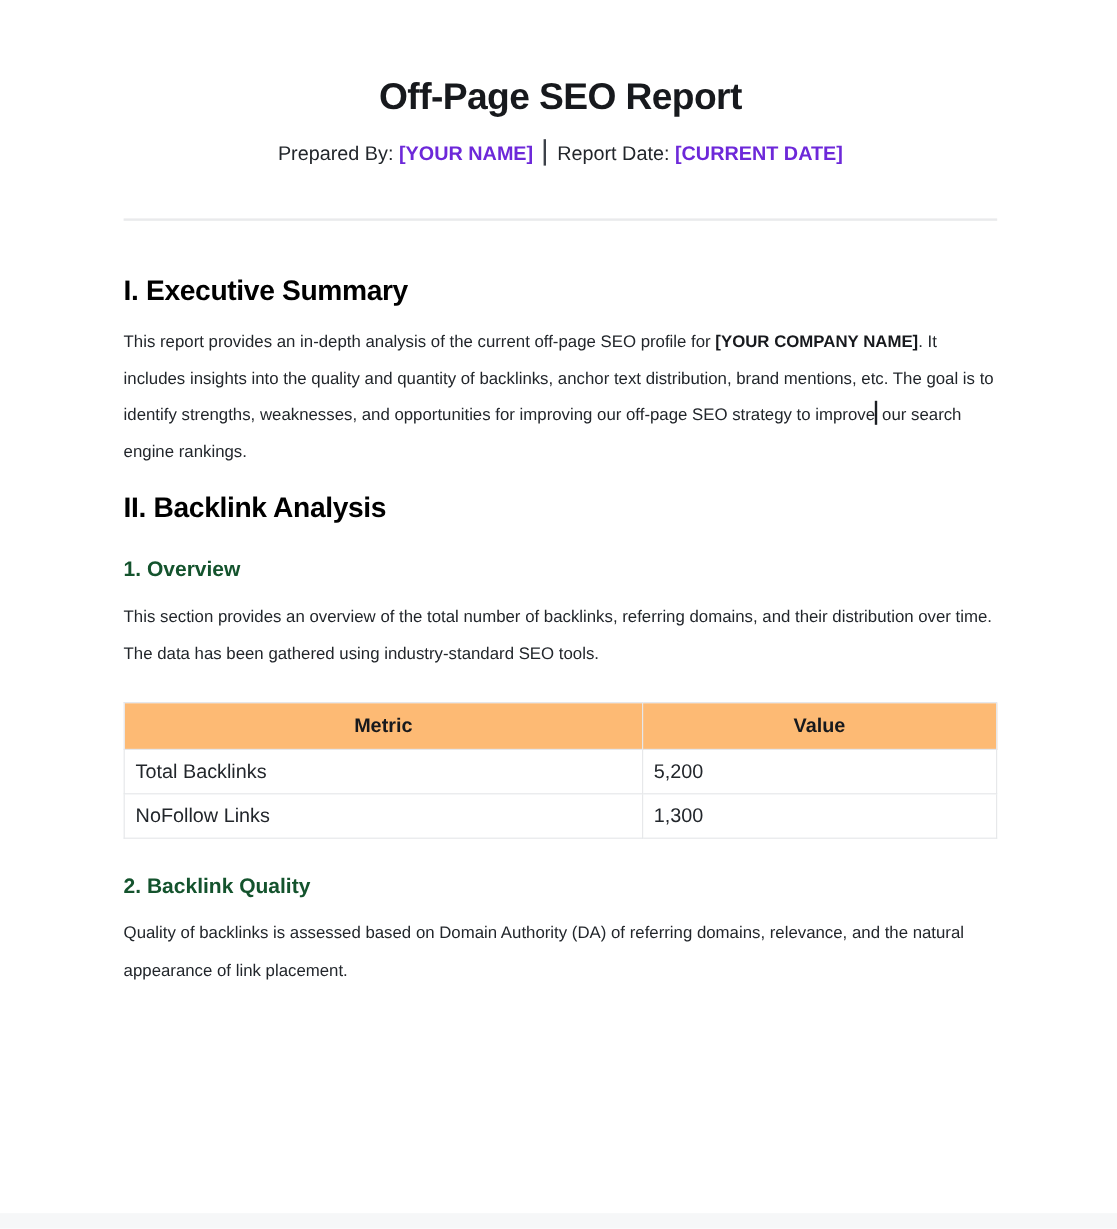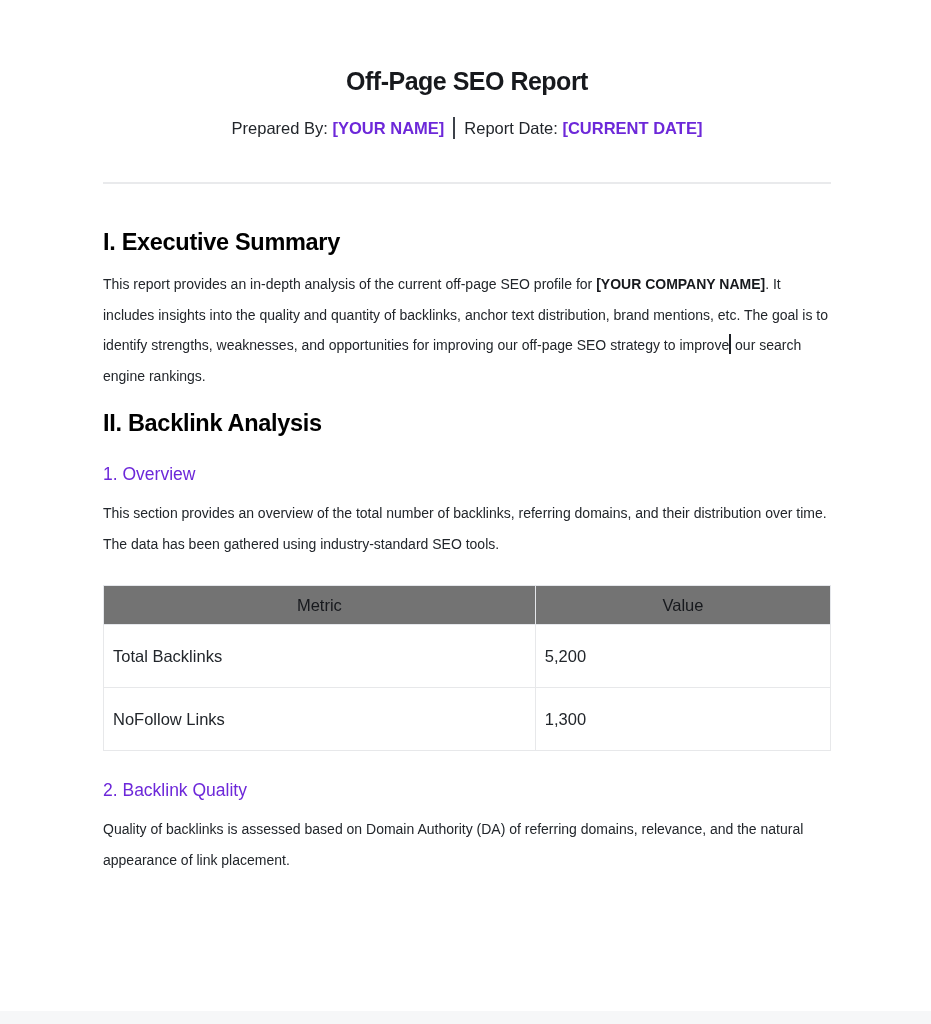--- a/index.html
+++ b/index.html
@@ -17,21 +17,21 @@
     width: 931px;
     height: 1024px;
     box-sizing: border-box;
     padding: 0 100px 0 103px;
     background: #ffffff;
   }
   .report-title {
     margin: 0;
     padding-top: 62px;
     text-align: center;
-    font-size: 25px;
+    font-size: 31px;
     font-weight: 700;
     letter-spacing: -0.5px;
     color: #17191d;
     line-height: 38px;
   }
   .byline {
     margin: 16px 0 0 0;
     text-align: center;
     font-size: 16.5px;
     color: #22262b;
@@ -55,22 +55,22 @@
     margin: 42px 0 0 0;
     font-size: 23.5px;
     font-weight: 700;
     letter-spacing: -0.3px;
     color: #000000;
     line-height: 30px;
   }
   h3.sub-heading {
     margin: 24px 0 0 0;
     font-size: 17.5px;
-    font-weight: 400;
-    color: #6d28d9;
+    font-weight: 700;
+    color: #14532d;
     line-height: 24px;
   }
   p.body-text {
     margin: 12px 0 0 0;
     font-size: 14px;
     line-height: 30.5px;
     color: #22262b;
   }
   p.body-text b { font-weight: 700; color: #17191d; }
   .caret {
@@ -81,32 +81,32 @@
     vertical-align: -4px;
   }
   table.metrics-table {
     width: 100%;
     margin-top: 26px;
     border-collapse: collapse;
     font-size: 16.5px;
     color: #22262b;
   }
   table.metrics-table th {
-    background: #737373;
+    background: #fdba74;
     border: 1px solid #e5e7eb;
-    font-weight: 400;
+    font-weight: 700;
     color: #17191d;
     text-align: center;
     padding: 7px 9px;
     line-height: 24px;
   }
   table.metrics-table td {
     border: 1px solid #e7e8ea;
     text-align: left;
-    padding: 19px 9px;
+    padding: 6px 9px;
     line-height: 24px;
   }
   table.metrics-table col.metric-col { width: 59.4%; }
   table.metrics-table col.value-col { width: 40.6%; }
   .bottom-band {
     position: absolute;
     left: 0;
     bottom: 0;
     width: 931px;
     height: 13px;

